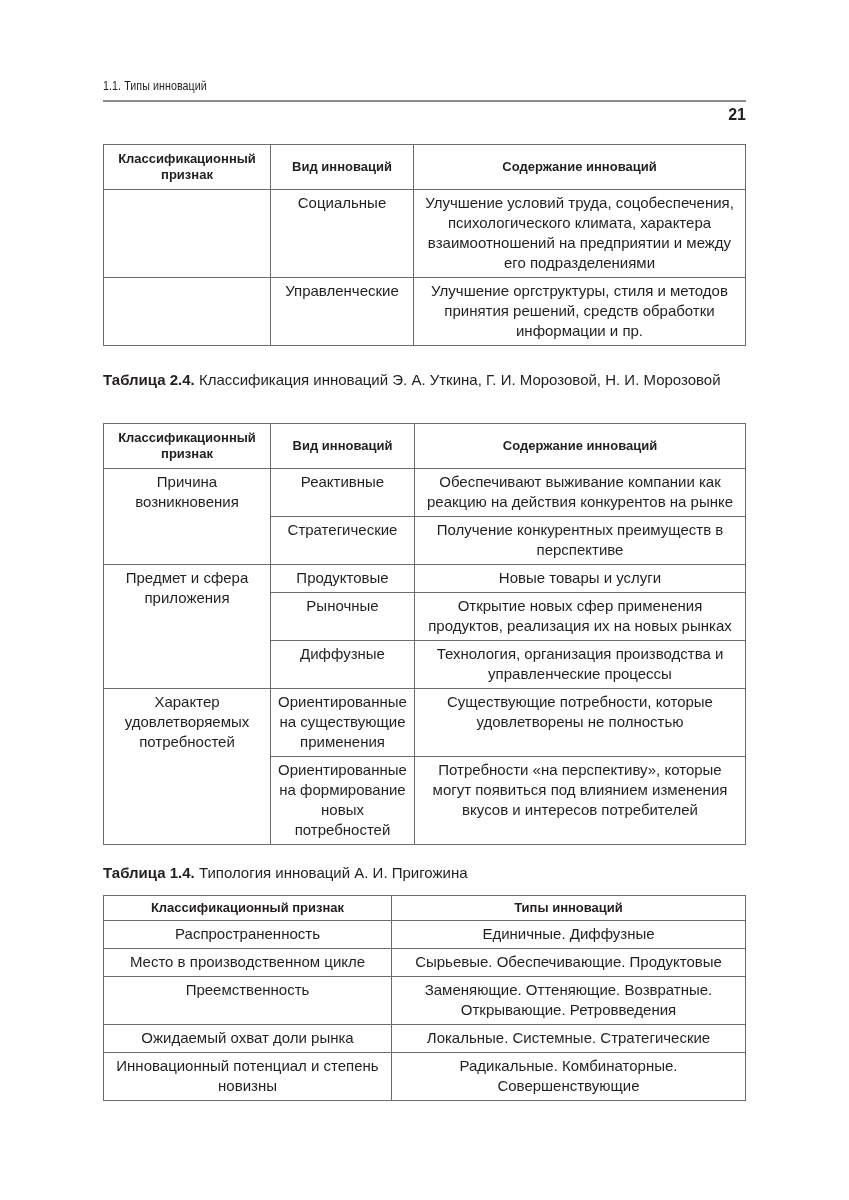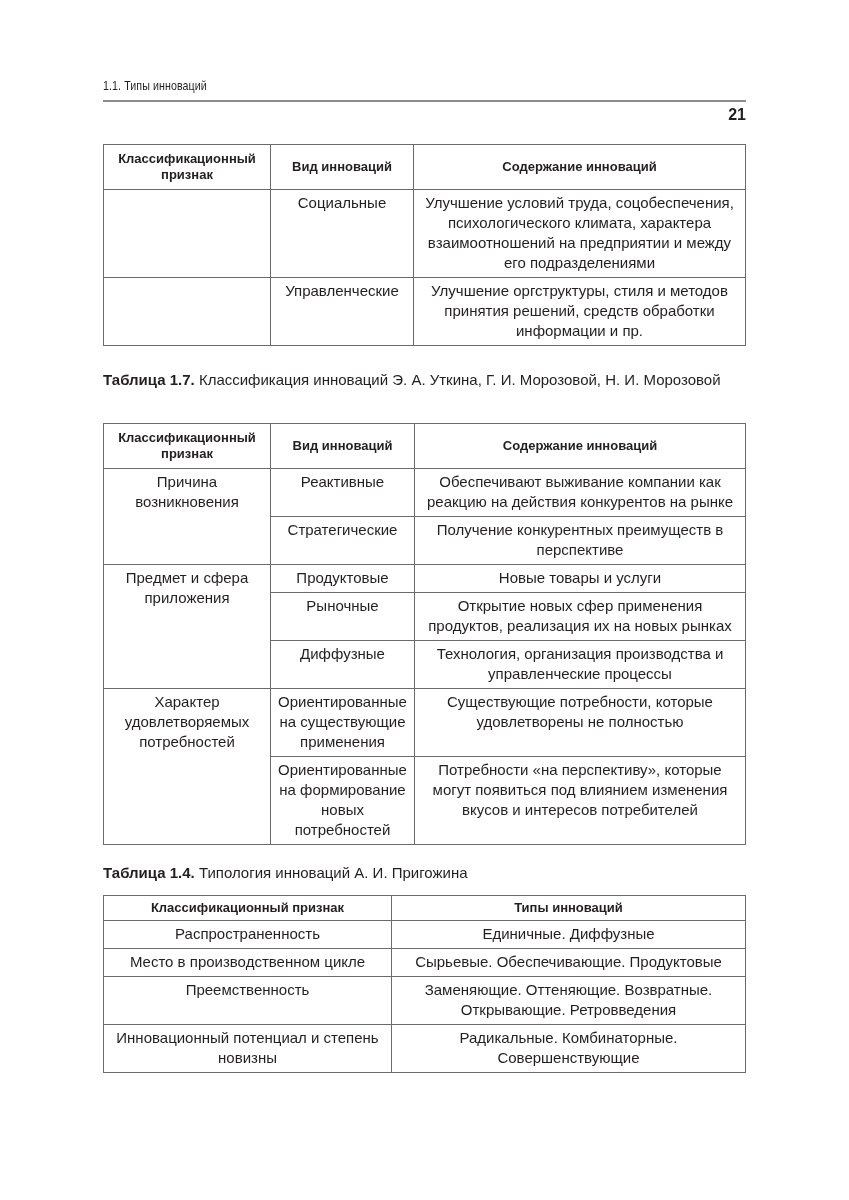--- a/index.html
+++ b/index.html
@@ -74,21 +74,21 @@
     </tr>
     <tr>
       <td></td>
       <td>Управленческие</td>
       <td>Улучшение оргструктуры, стиля и методов принятия решений, средств обработки информации и пр.</td>
     </tr>
   </tbody>
 </table>
 
 <div class="caption" id="cap2">
-  <b>Таблица 1.7.</b>
+  <b>Таблица 2.4.</b>
   <span>Классификация инноваций Э. А. Уткина, Г. И. Морозовой, Н. И. Морозовой</span>
 </div>
 <table class="doc" id="t2">
   <colgroup>
       <col style="width:167px">
       <col style="width:144px">
       <col>
     </colgroup>
   <thead>
     <tr>
@@ -154,17 +154,21 @@
     </tr>
     <tr>
       <td>Место в производственном цикле</td>
       <td>Сырьевые. Обеспечивающие. Продуктовые</td>
     </tr>
     <tr>
       <td>Преемственность</td>
       <td>Заменяющие. Оттеняющие. Возвратные. Открывающие. Ретровведения</td>
     </tr>
     <tr>
+      <td>Ожидаемый охват доли рынка</td>
+      <td>Локальные. Системные. Стратегические</td>
+    </tr>
+    <tr>
       <td>Инновационный потенциал и степень новизны</td>
       <td>Радикальные. Комбинаторные. Совершенствующие</td>
     </tr>
   </tbody>
 </table>
 
 </body></html>

